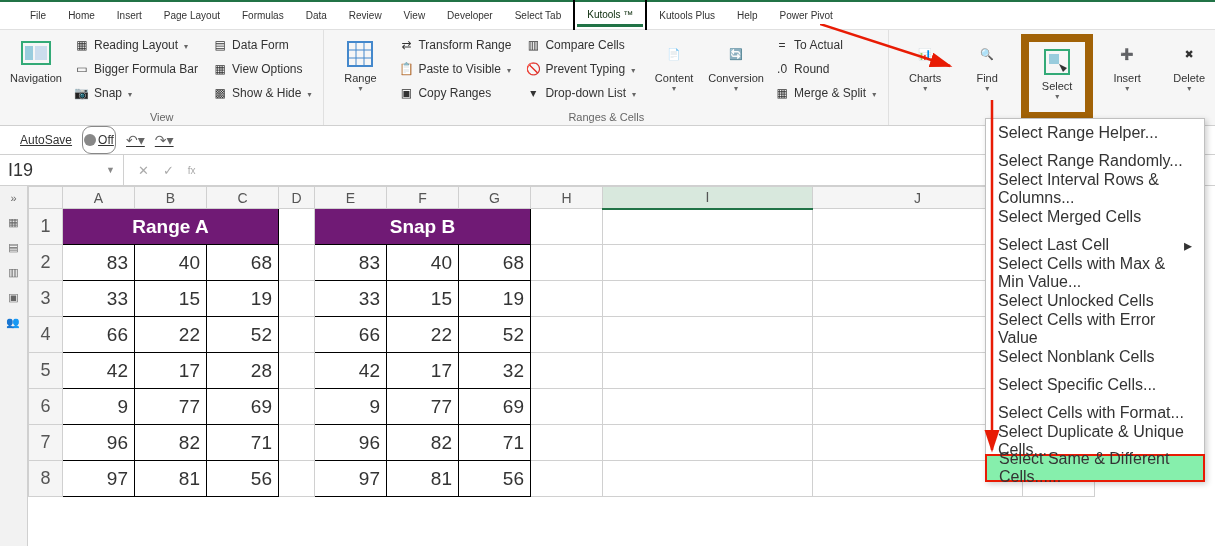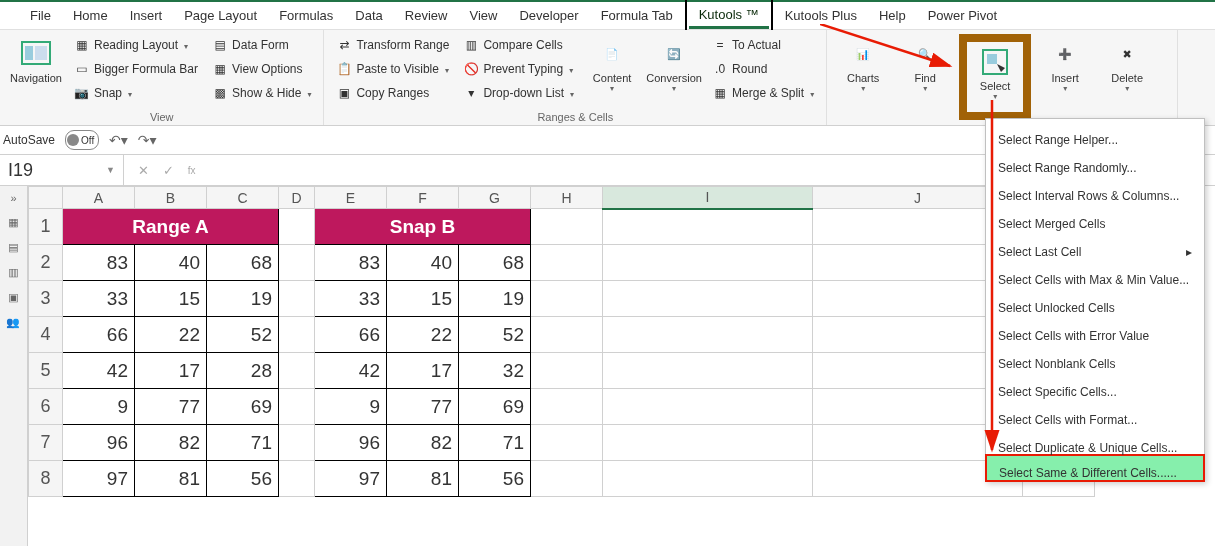--- a/index.html
+++ b/index.html
@@ -1,42 +1,42 @@
 <!DOCTYPE html>
 <html><head>
 <meta charset="utf-8">
 <style>
 * { box-sizing: border-box; margin: 0; padding: 0; font-family: 'Segoe UI', Arial, sans-serif; }
 body { width: 1215px; height: 558px; background: #fff; font-size: 12px; color: #333; overflow: hidden; position: relative; }
 
 .topbar { height: 2px; background: #217346; }
 
 .tabs { display: flex; align-items: center; height: 28px; padding-left: 20px; gap: 2px; background: #fff; border-bottom: 1px solid #e0e0e0; }
-.tab { padding: 4px 10px; font-size: 13px; cursor: pointer; }
+.tab { padding: 4px 10px; font-size: 10px; cursor: pointer; }
 .tab.active { border-bottom: 3px solid #217346; color: #0a2a0a; font-weight: 500; }
 .tab-box { border: 2px solid #000000; padding: 6px 2px; display: inline-flex; }
 
 .ribbon { display: flex; height: 96px; background: #f6f6f6; border-bottom: 1px solid #d0d0d0; position: relative; }
 .group { display: flex; flex-direction: column; padding: 4px 8px 2px 8px; border-right: 1px solid #e0e0e0; }
 .group-body { flex: 1; display: flex; align-items: flex-start; gap: 6px; }
 .group-label { text-align: center; font-size: 11px; color: #666; margin-top: 2px; }
 
 .bigbtn { display: flex; flex-direction: column; align-items: center; justify-content: flex-start; width: 56px; height: 70px; padding: 4px 2px; font-size: 11px; text-align: center; cursor: pointer; }
 .bigbtn .ic { width: 32px; height: 32px; margin-bottom: 2px; display: flex; align-items: center; justify-content: center; }
 .bigbtn .drop::after { content: '▾'; font-size: 8px; color: #666; display: block; }
 
 .col { display: flex; flex-direction: column; gap: 2px; }
 .smbtn { display: flex; align-items: center; height: 22px; padding: 0 4px; gap: 4px; font-size: 12px; cursor: pointer; white-space: nowrap; }
 .smbtn .ic { width: 16px; height: 16px; display: flex; align-items: center; justify-content: center; }
 .smbtn .drop::after { content: '▾'; font-size: 8px; color: #666; margin-left: 2px; }
 
 .select-box { border: 8px solid #a16207; display: inline-flex; }
 
-.autosave-row { display: flex; align-items: center; height: 28px; padding-left: 3px; gap: 10px; background: #fff; }
-.toggle { display: inline-flex; align-items: center; border: 1px solid #888; border-radius: 9px; height: 20px; width: 34px; padding: 1px; background: #fff; font-size: 10px; justify-content: flex-start; }
+.autosave-row { display: flex; align-items: center; height: 28px; padding-left: 20px; gap: 10px; background: #fff; text-decoration: underline; }
+.toggle { display: inline-flex; align-items: center; border: 1px solid #888; border-radius: 9px; height: 28px; width: 34px; padding: 1px; background: #fff; font-size: 12px; justify-content: flex-start; }
 .toggle .knob { width: 12px; height: 12px; border-radius: 50%; background: #888; margin-right: 2px; }
 .undo-ic { color: #666; font-size: 14px; }
 
 .namebox-row { display: flex; align-items: center; height: 32px; border-top: 1px solid #d0d0d0; border-bottom: 1px solid #d0d0d0; }
 .namebox { width: 124px; height: 30px; border-right: 1px solid #d0d0d0; padding: 0 8px; font-size: 18px; display: flex; align-items: center; justify-content: space-between; }
 .fx-icons { display: flex; align-items: center; gap: 14px; padding: 0 14px; color: #aaa; font-size: 13px; }
 .fx { font-size: 10px; }
 
 .sheet-area { display: flex; height: 360px; }
 .leftbar { width: 28px; background: #f2f2f2; display: flex; flex-direction: column; align-items: center; padding-top: 6px; gap: 12px; border-right: 1px solid #d0d0d0; }
@@ -44,26 +44,26 @@
 
 .grid { position: relative; }
 .grid table { border-collapse: collapse; }
 .colhdr td, .rowhdr { background: #f5f5f5; text-align: center; font-size: 14px; color: #555; border: 1px solid #d0d0d0; }
 .colhdr td { height: 22px; }
 .rowhdr { width: 34px; }
 .colhdr td.sel { background: #d8e8dd; border-bottom: 2px solid #217346; }
 .rownum { text-align: center; font-size: 18px; }
 .cell { border: 1px solid #d0d0d0; height: 36px; width: 72px; text-align: right; padding: 0 6px; font-size: 19px; }
 .cell-b { border: 1px solid #000; }
-.hdr-merge { background: #be185d; color: #fff; font-weight: bold; font-size: 19px; text-align: center; border: 1px solid #000; margin-left: 33px; }
+.hdr-merge { background: #701a75; color: #fff; font-weight: bold; font-size: 19px; text-align: center; border: 1px solid #000; margin-left: 33px; }
 .narrow { width: 36px; }
 .wide { width: 210px; }
 
 .dropdown { position: absolute; right: 10px; top: 118px; width: 220px; background: #fff; border: 1px solid #c0c0c0; box-shadow: 2px 2px 6px rgba(0,0,0,0.2); z-index: 50; }
-.dropdown .item { height: 28px; display: flex; align-items: flex-end; justify-content: space-between; padding: 0 12px; font-size: 12px; cursor: pointer; }
+.dropdown .item { height: 28px; display: flex; align-items: center; justify-content: space-between; padding: 0 12px; font-size: 16px; cursor: pointer; }
 .dropdown .highlight { border: 2px solid #e81b04; background: #86efac; margin: -1px; }
 
 .arrow1 { position: absolute; top: 24px; left: 820px; width: 140px; height: 50px; pointer-events: none; z-index: 40; }
 .arrow2 { position: absolute; top: 100px; left: 982px; width: 20px; height: 360px; pointer-events: none; z-index: 60; }
 
 svg.ico { width: 100%; height: 100%; }
 </style>
 </head>
 <body>
 
@@ -72,21 +72,21 @@
 <div class="tabs">
   <div class="tab">File</div>
   <div class="tab">Home</div>
   <div class="tab">Insert</div>
   <div class="tab">Page Layout</div>
   <div class="tab">Formulas</div>
   <div class="tab">Data</div>
   <div class="tab">Review</div>
   <div class="tab">View</div>
   <div class="tab">Developer</div>
-  <div class="tab">Formula Tab</div>
+  <div class="tab">Select Tab</div>
   <span class="tab-box">
     <div class="tab active">Kutools ™</div>
   </span>
   <div class="tab">Kutools Plus</div>
   <div class="tab">Help</div>
   <div class="tab">Power Pivot</div>
 </div>
 
 <div class="ribbon">
   <div class="group">
@@ -131,20 +131,33 @@
             <span>Show &amp; Hide</span>
             <span class="drop"></span>
           </div>
       </div>
     </div>
     <div class="group-label">View</div>
   </div>
 
   <div class="group">
     <div class="group-body">
+      <div class="bigbtn">
+        <span class="ic">
+            <svg class="ico" viewBox="0 0 32 32">
+              <rect x="4" y="4" width="24" height="24" fill="none" stroke="#48c" stroke-width="2"></rect>
+              <line x1="4" y1="12" x2="28" y2="12" stroke="#48c"></line>
+              <line x1="4" y1="20" x2="28" y2="20" stroke="#48c"></line>
+              <line x1="12" y1="4" x2="12" y2="28" stroke="#48c"></line>
+              <line x1="20" y1="4" x2="20" y2="28" stroke="#48c"></line>
+            </svg>
+          </span>
+        <span>Range</span>
+          <span class="drop"></span>
+      </div>
       <div class="col">
         <div class="smbtn">
             <span class="ic">⇄</span>
             <span>Transform Range</span>
           </div>
         <div class="smbtn">
             <span class="ic">📋</span>
             <span>Paste to Visible</span>
             <span class="drop"></span>
           </div>

